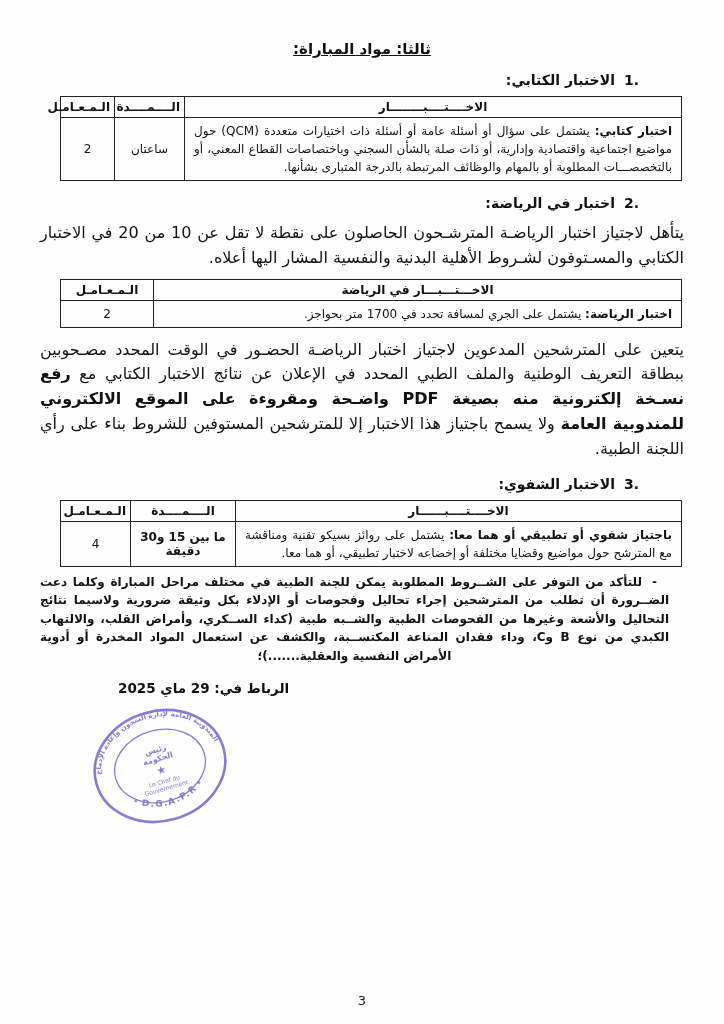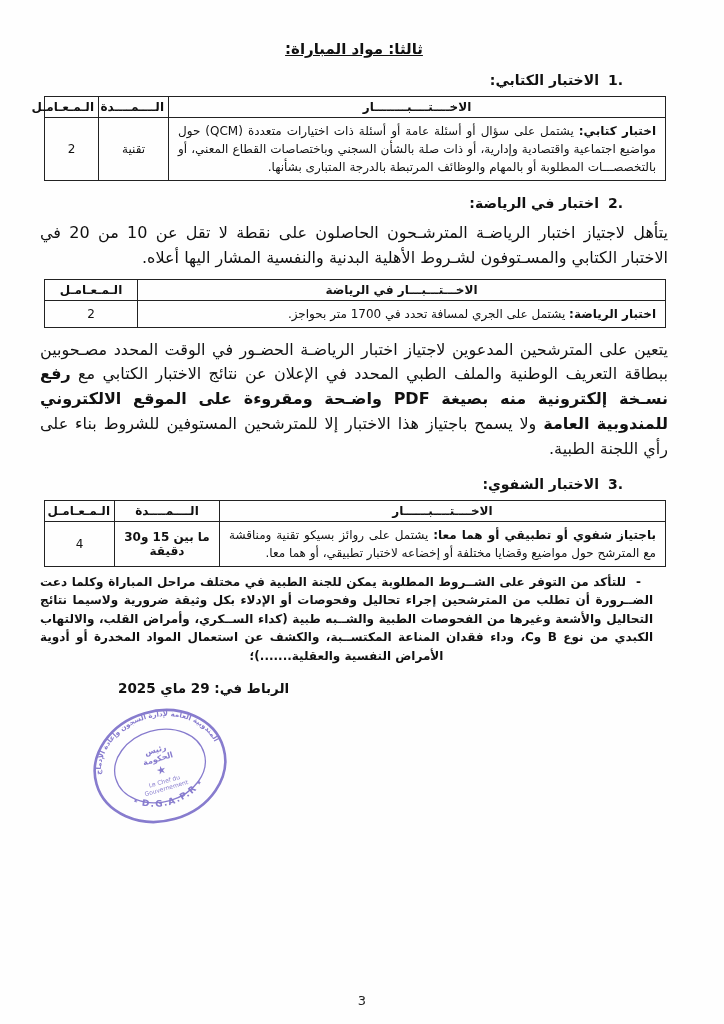--- a/index.html
+++ b/index.html
@@ -2,21 +2,21 @@
 <html lang="ar"><head>
 <meta charset="utf-8">
 <style>
   html,body{margin:0;padding:0;background:#e8e8e8;}
   .page{
     position:relative;
     width:724px;height:1024px;
     margin:0 auto;
     background:#fefefe;
     box-sizing:border-box;
-    padding:40px 56px 0 40px;
+    padding:40px 40px 0 40px;
     direction:rtl;
     font-family:"DejaVu Sans",sans-serif;
     color:#111;
     overflow:hidden;
   }
   .doc-title{
     text-align:center;
     font-size:15px;font-weight:bold;
     text-decoration:underline;
     margin:0 0 10px 0;
@@ -86,21 +86,21 @@
         <col style="width:54px">
       </colgroup>
     <tbody>
         <tr>
       <th>الاخــــتــــبــــــــار</th>
       <th>الــــمــــدة</th>
       <th>الـمـعـامـل</th>
     </tr>
     <tr>
       <td class="desc"><b>اختبار كتابي:</b><span> يشتمل على سؤال أو أسئلة عامة أو أسئلة ذات اختيارات متعددة (QCM) حول مواضيع اجتماعية واقتصادية وإدارية، أو ذات صلة بالشأن السجني وباختصاصات القطاع المعني، أو بالتخصصـــات المطلوبة أو بالمهام والوظائف المرتبطة بالدرجة المتبارى بشأنها.</span></td>
-      <td class="mid">تقنية</td>
+      <td class="mid">ساعتان</td>
       <td class="mid">2</td>
     </tr>
   </tbody>
     </table>
 
   <div class="heading">
     <span class="hnum">2.</span><span>اختبار في الرياضة:</span>
   </div>
 
   <p class="para">يتأهل لاجتياز اختبار الرياضـة المترشـحون الحاصلون على نقطة لا تقل عن 10 من 20 في الاختبار الكتابي والمسـتوفون لشـروط الأهلية البدنية والنفسية المشار اليها أعلاه.</p>

